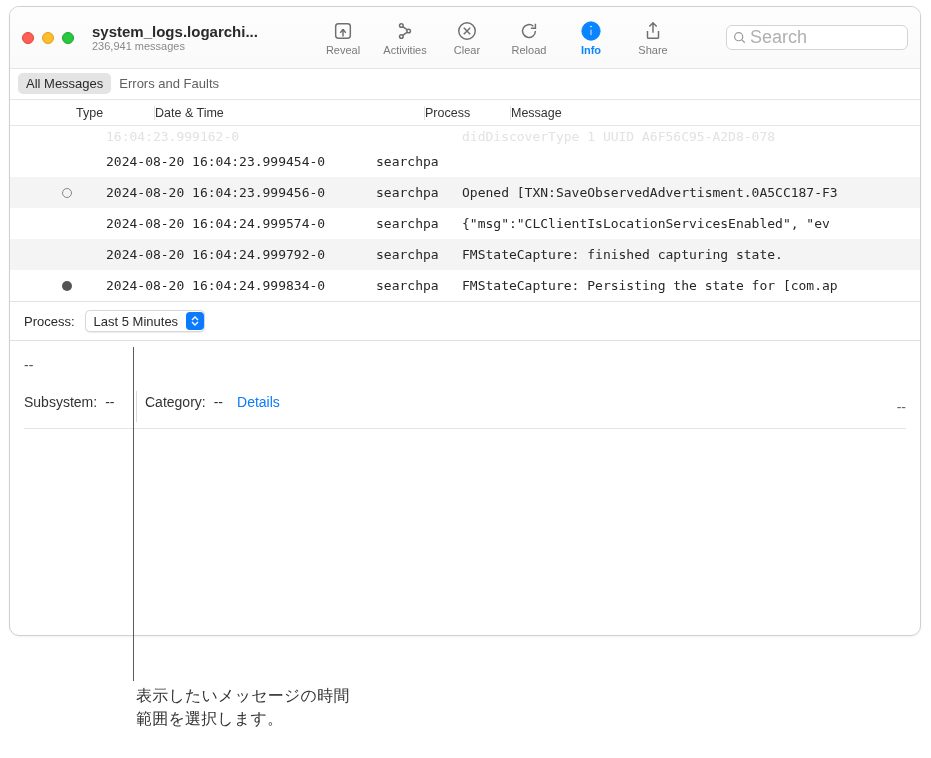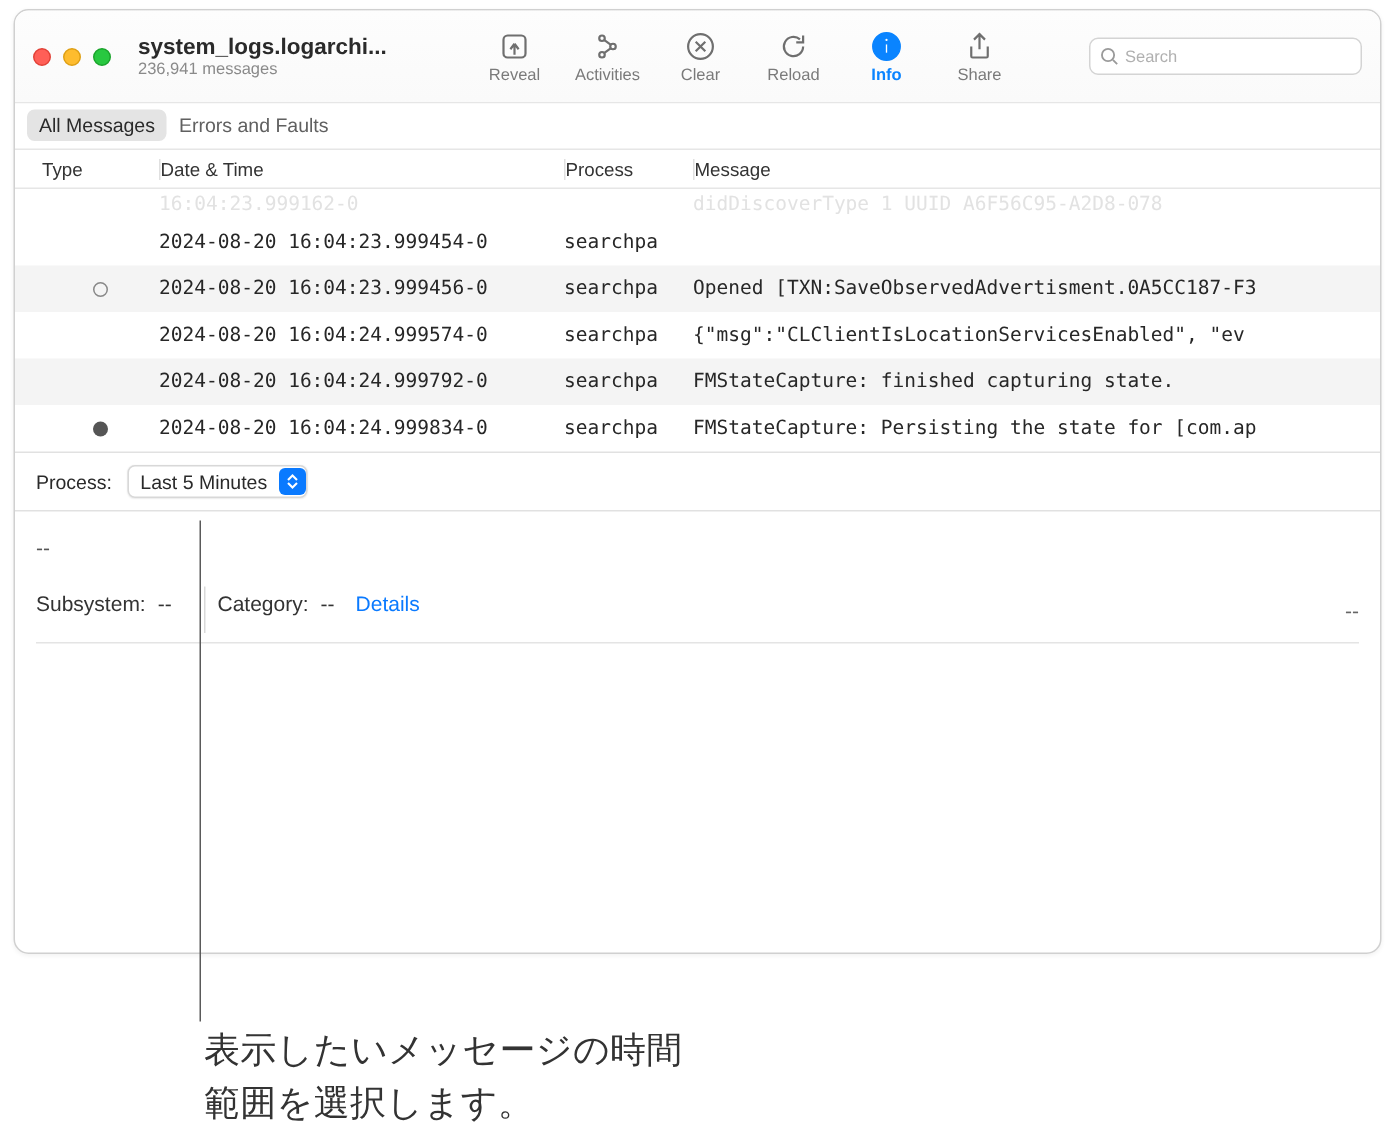--- a/index.html
+++ b/index.html
@@ -93,21 +93,21 @@
       border-radius: 6px;
       display: flex;
       align-items: center;
       padding: 0 6px;
       background: #fff;
     }
     .search-wrap svg { width: 13px; height: 13px; margin-right: 4px; flex-shrink: 0; }
     .search-wrap input {
       border: none;
       outline: none;
-      font-size: 11px;
+      font-size: 18px;
       width: 100%;
       color: #333;
       background: transparent;
     }
     .search-wrap input::placeholder { color: #b0b0b0; }
     
     .scope-bar {
       display: flex;
       align-items: center;
       padding: 4px 8px 5px 8px;
@@ -134,21 +134,21 @@
       border-bottom: 1px solid #e6e6e6;
       font-size: 12.5px;
       color: #333;
       padding-left: 18px;
     }
     .col-type { width: 78px; }
     .col-date { width: 270px; }
     .col-proc { width: 86px; }
     .col-msg { flex: 1; }
     .hdr { border-left: 1px solid #e0e0e0; }
-    .hdr:first-child { border-left: none; padding-left: 0; }
+    .hdr:first-child { border-left: none; padding-left: 0; margin-left: 48px; }
     
     .rows {
       font-family: "SF Mono", ui-monospace, Menlo, Monaco, monospace;
       font-size: 13px;
       color: #272727;
     }
     .ghost-row {
       position: relative;
       height: 20px;
       color: #e2e2e2;
@@ -257,21 +257,21 @@
       left: 133px;
       top: 347px;
       width: 1px;
       height: 334px;
       background: #5a5a5a;
     }
     .callout-text {
       position: absolute;
       left: 136px;
       top: 684px;
-      font-size: 24px;
+      font-size: 16px;
       color: #333;
       line-height: 1.45;
       letter-spacing: 0.2px;
     }
   </style>
 </head>
 <body>
 
 <div class="window">
 

